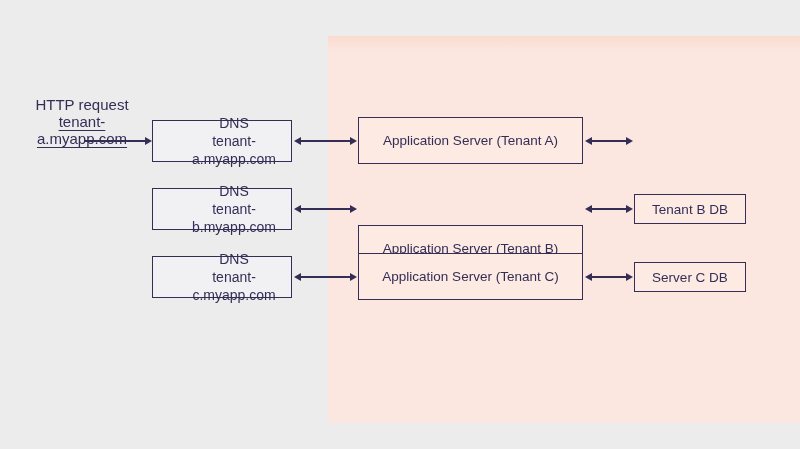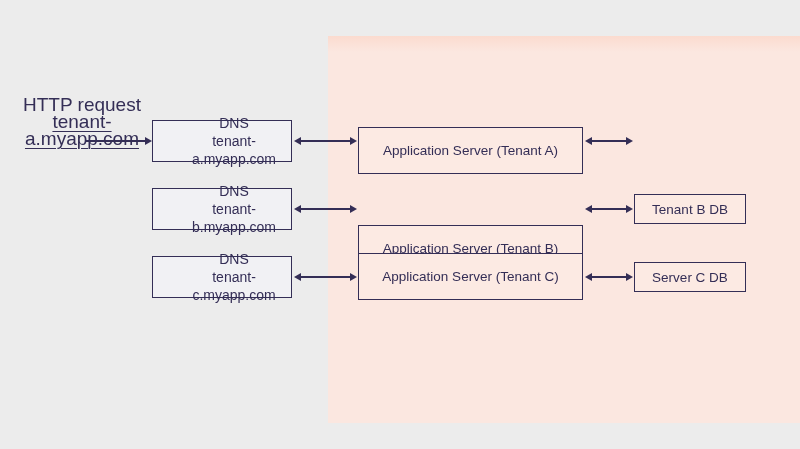--- a/index.html
+++ b/index.html
@@ -76,21 +76,21 @@
     flex: none;
   }
   .head.l { border-right: 7px solid var(--ink, #342e56); }
   .head.r { border-left: 7px solid var(--ink, #342e56); }
   .req {
     position: absolute;
     left: 16px;
     top: 96px;
     width: 132px;
     text-align: center;
-    font-size: 19px;
+    font-size: 15px;
     line-height: 17px;
   }
   .req .u {
     text-decoration: underline;
     text-underline-offset: 3px;
     text-decoration-thickness: 1px;
   }
 </style>
 </head>
 <body>
@@ -110,21 +110,21 @@
 
   <div class="box dns" style="top:120px;">
     <div>DNS</div>
     <div>tenant-a.myapp.com</div>
   </div>
   <div class="arrow" style="left:294px; top:135px; width:63px;">
     <span class="head l"></span>
     <span class="shaft"></span>
     <span class="head r"></span>
   </div>
-  <div class="box app" style="top:127px;">
+  <div class="box app" style="top:117px;">
     <div>Application Server (Tenant A)</div>
   </div>
   <div class="arrow" style="left:585px; top:135px; width:48px;">
     <span class="head l"></span>
     <span class="shaft"></span>
     <span class="head r"></span>
   </div>
 
   <div class="box dns" style="top:188px;">
     <div>DNS</div>

